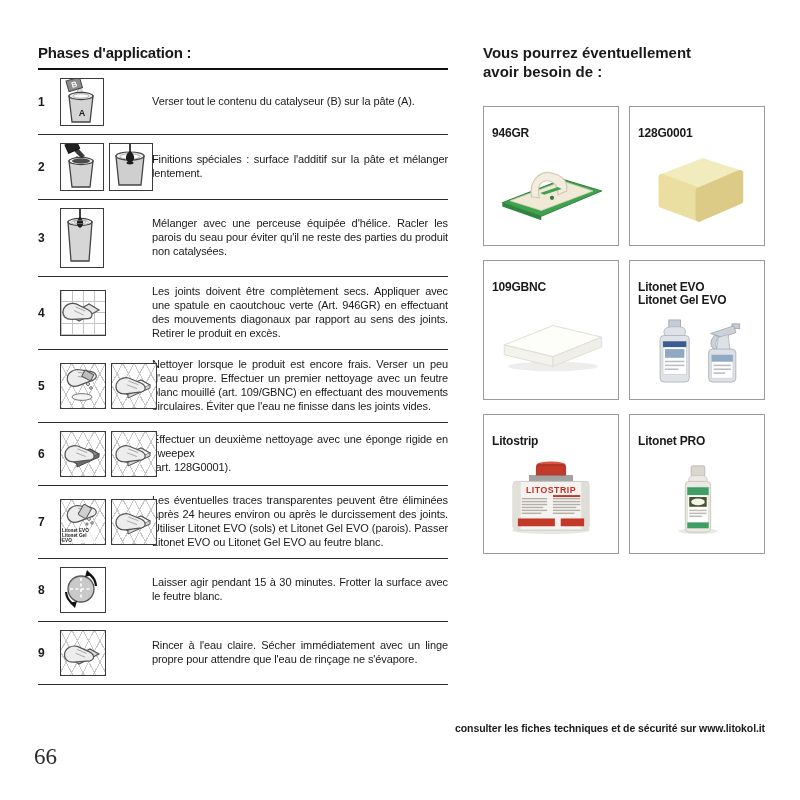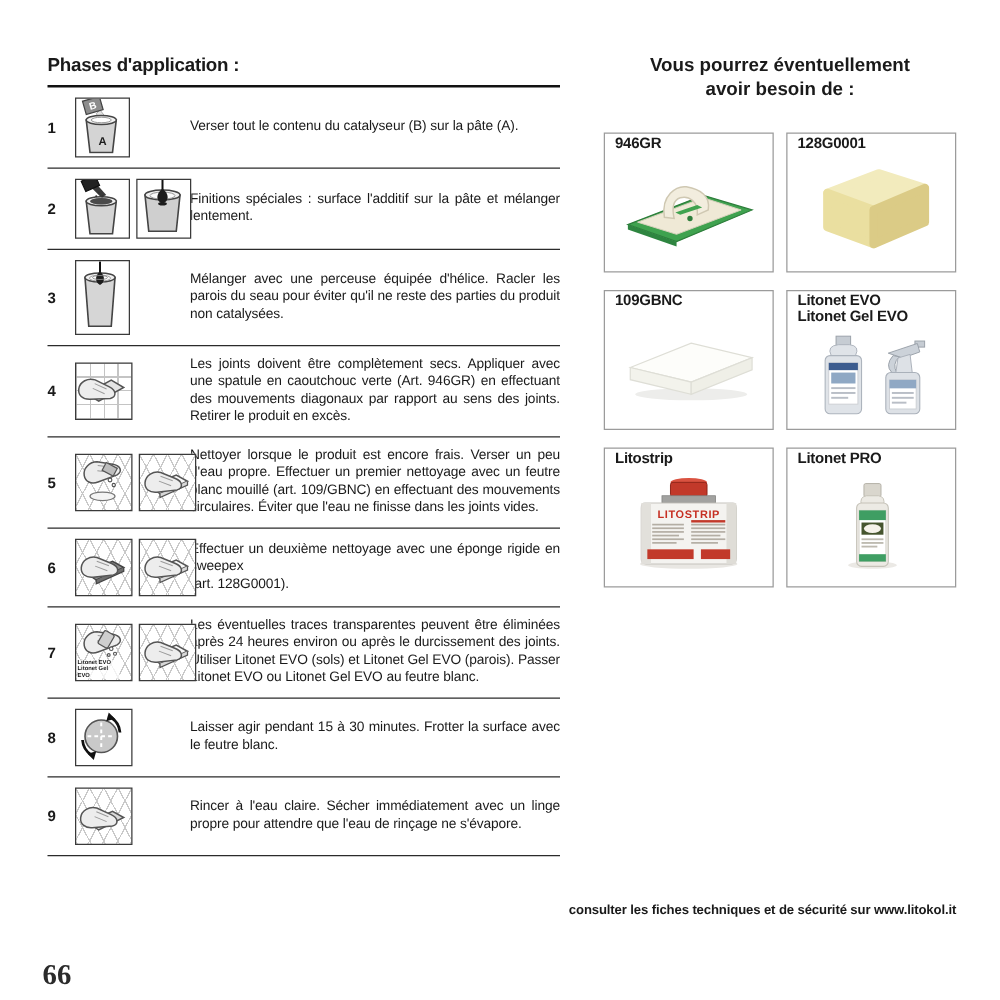--- a/index.html
+++ b/index.html
@@ -22,31 +22,31 @@
       repeating-linear-gradient(62deg,#c9c9c9 0 1px,transparent 1px 10px),
       repeating-linear-gradient(-62deg,#c9c9c9 0 1px,transparent 1px 10px);}
   .bg-grid{background-image:
       repeating-linear-gradient(0deg,#c4c4c4 0 1px,transparent 1px 11px),
       repeating-linear-gradient(90deg,#c4c4c4 0 1px,transparent 1px 11px);}
   .icon-box svg{position:absolute;left:0;top:0;}
   .icon-caption{position:absolute;left:1px;bottom:1px;font-size:6px;line-height:1.05;font-weight:bold;
       white-space:pre-line;transform:scale(.78);transform-origin:0 100%;background:rgba(255,255,255,.75);}
   
   .right-col{position:absolute;left:483px;top:44px;width:282px;}
-  .right-title{font-size:15px;font-weight:bold;line-height:1.25;margin:0 0 24px 0;white-space:pre-line;text-align:center;}
+  .right-title{font-size:15px;font-weight:bold;line-height:1.25;margin:0 0 24px 0;white-space:pre-line;}
   .product-grid{display:grid;grid-template-columns:136px 136px;column-gap:10px;row-gap:14px;}
-  .product-box{border:1px solid #9b9b9b;height:112px;background:#fff;padding:1px 8px 4px 8px;box-sizing:border-box;
+  .product-box{border:1px solid #9b9b9b;height:140px;background:#fff;padding:20px 8px 4px 8px;box-sizing:border-box;
       display:flex;flex-direction:column;}
   .product-label{font-size:12px;font-weight:bold;line-height:1.15;white-space:pre-line;letter-spacing:-0.2px;}
   .product-img{flex:1;display:flex;align-items:center;justify-content:center;}
   
   .footer{position:absolute;left:455px;top:721px;width:310px;text-align:right;
       font-size:10.5px;font-weight:bold;line-height:1.5;letter-spacing:-0.1px;}
-  .page-num{position:absolute;left:34px;top:767px;font-family:"Liberation Serif", serif;
-      font-size:23px;font-weight:bold;color:#2b2b2b;}
+  .page-num{position:absolute;left:34px;top:744px;font-family:"Liberation Serif", serif;
+      font-size:23px;font-weight:normal;color:#2b2b2b;}
 </style>
 </head>
 <body>
 
 <svg width="0" height="0" style="position:absolute" aria-hidden="true">
   <defs>
     <g id="sym-bucket">
       <path d="M3,6 L27,6 L24,32 L6,32 Z" fill="#d4d4d4" stroke="#444" stroke-width="1.3"></path>
       <ellipse cx="15" cy="6" rx="12" ry="3.6" fill="#f0f0f0" stroke="#444" stroke-width="1.2"></ellipse>
       <ellipse cx="15" cy="6" rx="8" ry="2.2" fill="#ffffff" stroke="#999" stroke-width="0.8"></ellipse>

